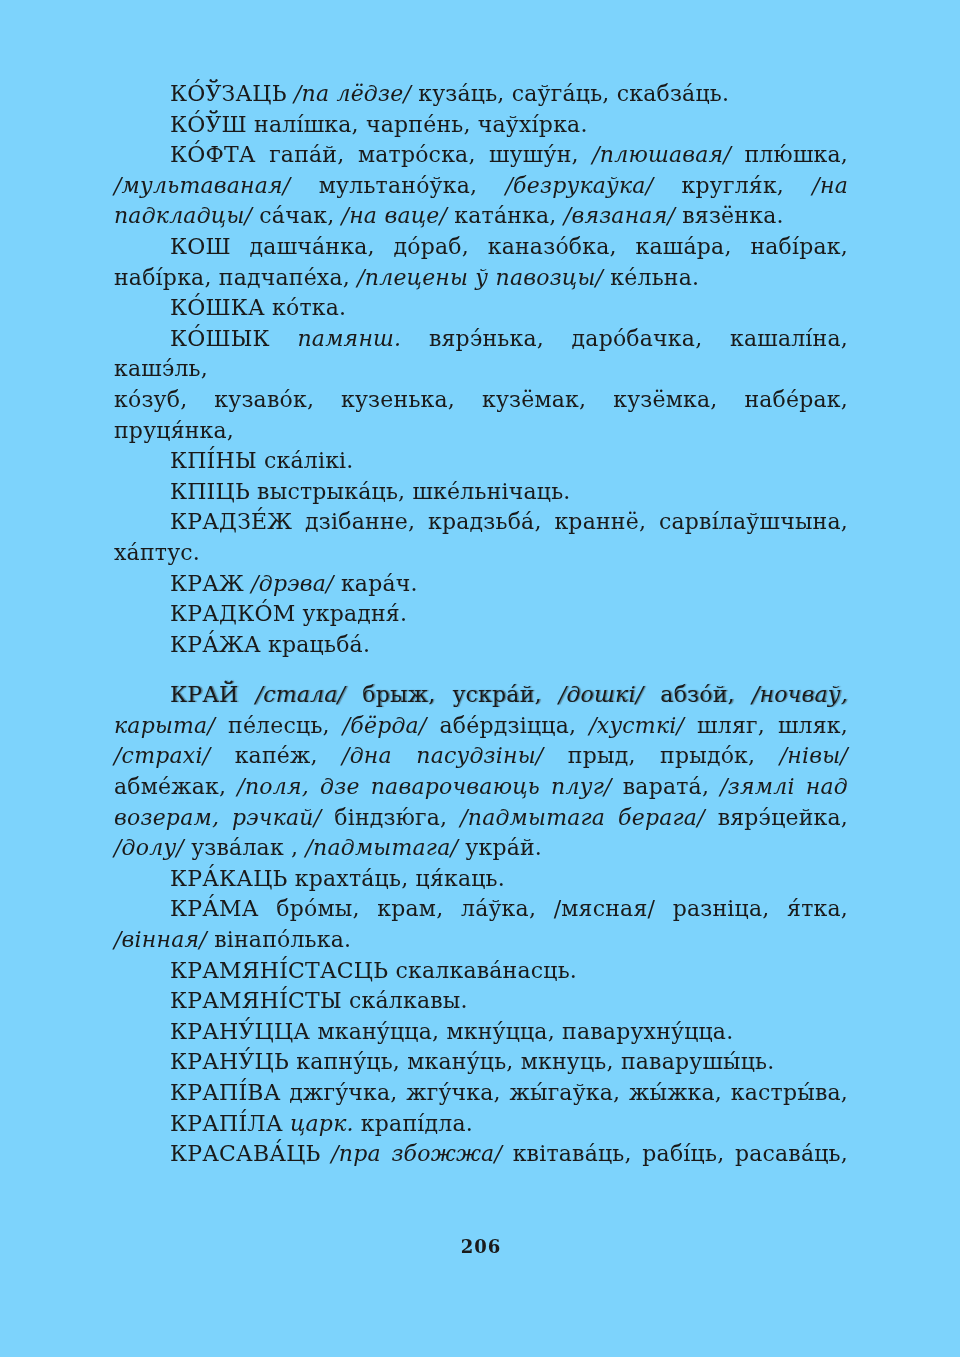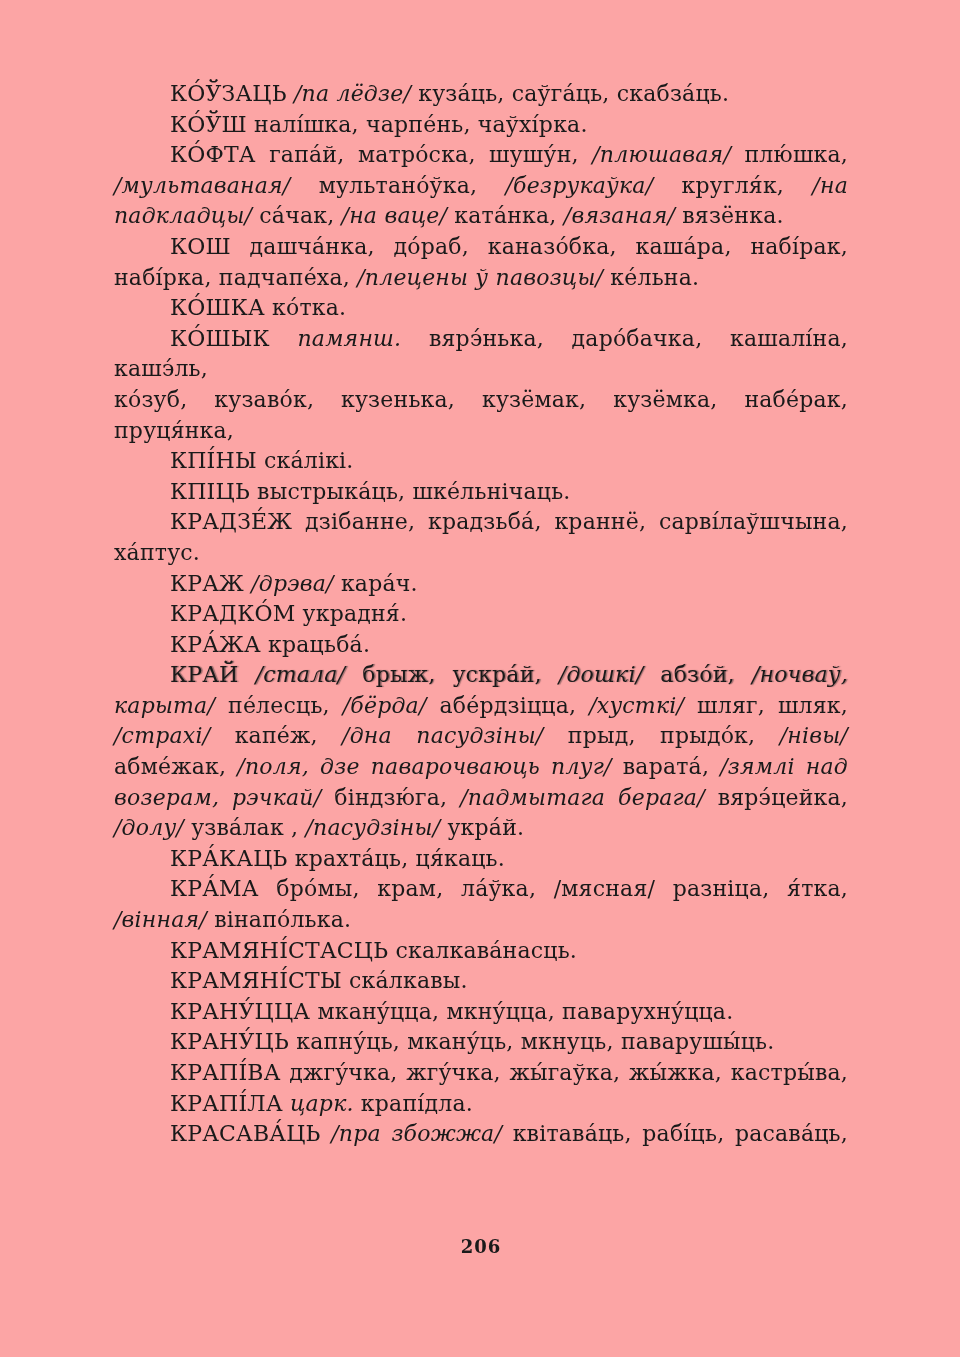--- a/index.html
+++ b/index.html
@@ -4,21 +4,21 @@
 <style>
   html, body {
     margin: 0;
     padding: 0;
     background: #ffffff;
   }
   .page {
     position: relative;
     width: 960px;
     height: 1357px;
-    background: #fca5a5;
+    background: #7dd3fc;
     font-family: "DejaVu Serif", "Liberation Serif", serif;
     color: #1a1a1a;
     overflow: hidden;
   }
   .text-block {
     position: absolute;
     left: 114px;
     top: 79px;
     width: 734px;
     font-size: 22px;
@@ -32,20 +32,21 @@
   .line.j {
     text-align: justify;
     text-align-last: justify;
   }
   .line.ind {
     text-indent: 56px;
   }
   .line.faded {
     text-shadow: 1.4px 0 1px rgba(40,40,40,0.45);
     filter: blur(0.3px);
+    margin-top: 20px;
   }
   .it {
     font-style: italic;
   }
   .rm {
     font-style: normal;
   }
   .page-number {
     position: absolute;
     left: 114px;
@@ -77,21 +78,21 @@
       <div class="line j ind"><span class="rm">КРАДЗЕ́Ж дзібанне, крадзьба́, краннё, сарві́лаўшчына,</span></div>
       <div class="line"><span class="rm">ха́птус.</span></div>
       <div class="line ind"><span class="rm">КРАЖ </span><span class="it">/дрэва/ </span><span class="rm">кара́ч.</span></div>
       <div class="line ind"><span class="rm">КРАДКО́М украдня́.</span></div>
       <div class="line ind"><span class="rm">КРА́ЖА крацьба́.</span></div>
       <div class="line j ind faded"><span class="rm">КРАЙ </span><span class="it">/стала/ </span><span class="rm">брыж, ускра́й, </span><span class="it">/дошкі/ </span><span class="rm">абзо́й, </span><span class="it">/ночваў,</span></div>
       <div class="line j"><span class="it">карыта/ </span><span class="rm">пе́лесць, </span><span class="it">/бёрда/ </span><span class="rm">абе́рдзіцца, </span><span class="it">/хусткі/ </span><span class="rm">шляг, шляк,</span></div>
       <div class="line j"><span class="it">/страхі/ </span><span class="rm">капе́ж, </span><span class="it">/дна пасудзіны/ </span><span class="rm">прыд, прыдо́к, </span><span class="it">/нівы/</span></div>
       <div class="line j"><span class="rm">абме́жак, </span><span class="it">/поля, дзе паварочваюць плуг/ </span><span class="rm">варата́, </span><span class="it">/зямлі над</span></div>
       <div class="line j"><span class="it">возерам, рэчкай/ </span><span class="rm">біндзю́га, </span><span class="it">/падмытага берага/ </span><span class="rm">вярэ́цейка,</span></div>
-      <div class="line"><span class="it">/долу/ </span><span class="rm">узва́лак , </span><span class="it">/пасудзіны/ </span><span class="rm">укра́й.</span></div>
+      <div class="line"><span class="it">/долу/ </span><span class="rm">узва́лак , </span><span class="it">/падмытага/ </span><span class="rm">укра́й.</span></div>
       <div class="line ind"><span class="rm">КРА́КАЦЬ крахта́ць, ця́каць.</span></div>
       <div class="line j ind"><span class="rm">КРА́МА бро́мы, крам, ла́ўка, /мясная/ разніца, я́тка,</span></div>
       <div class="line"><span class="it">/вінная/ </span><span class="rm">вінапо́лька.</span></div>
       <div class="line ind"><span class="rm">КРАМЯНІ́СТАСЦЬ скалкава́насць.</span></div>
       <div class="line ind"><span class="rm">КРАМЯНІ́СТЫ ска́лкавы.</span></div>
       <div class="line ind"><span class="rm">КРАНУ́ЦЦА мкану́цца, мкну́цца, паварухну́цца.</span></div>
       <div class="line ind"><span class="rm">КРАНУ́ЦЬ капну́ць, мкану́ць, мкнуць, паварушы́ць.</span></div>
       <div class="line j ind"><span class="rm">КРАПІ́ВА джгу́чка, жгу́чка, жы́гаўка, жы́жка, кастры́ва,</span></div>
       <div class="line ind"><span class="rm">КРАПІ́ЛА </span><span class="it">царк. </span><span class="rm">крапі́дла.</span></div>
       <div class="line j ind"><span class="rm">КРАСАВА́ЦЬ </span><span class="it">/пра збожжа/ </span><span class="rm">квітава́ць, рабі́ць, расава́ць,</span></div>

